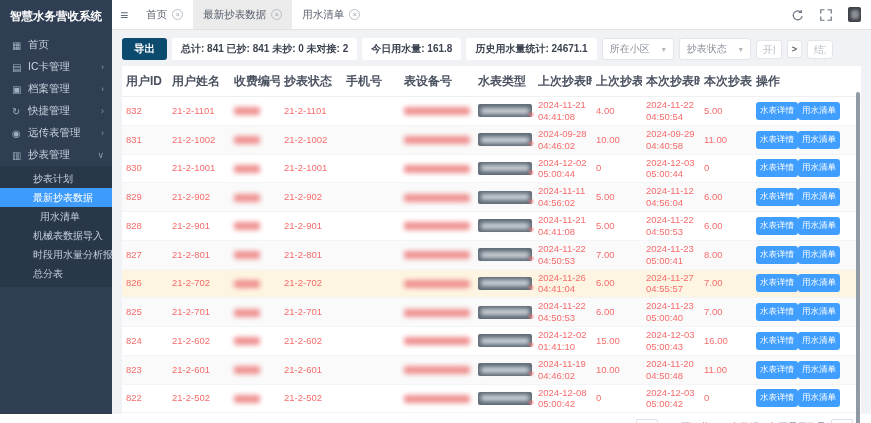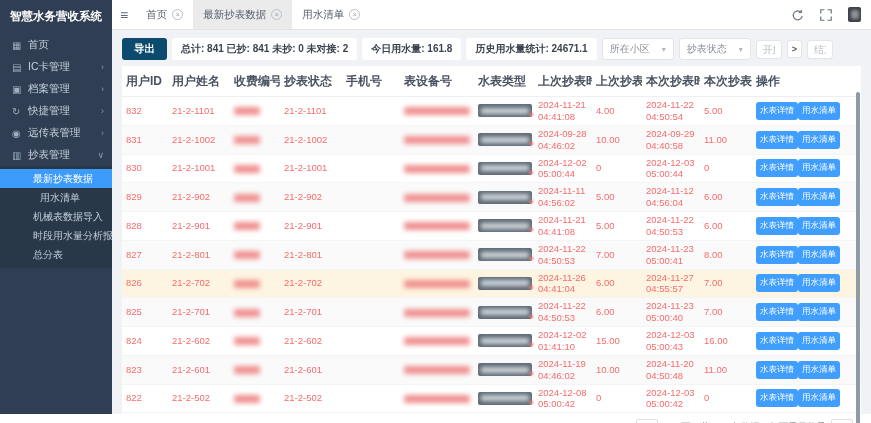--- a/index.html
+++ b/index.html
@@ -114,20 +114,21 @@
           <span class="ic">◉</span>
           <span class="lb">远传表管理</span>
           <span class="ar">›</span>
         </div>
         <div class="sb-item">
           <span class="ic">▥</span>
           <span class="lb">抄表管理</span>
           <span class="ar">∨</span>
         </div>
         <div class="sb-sub-wrap">
+          <div class="sb-sub">抄表计划</div>
           <div class="sb-sub active">最新抄表数据</div>
           <div class="sb-sub indent">用水清单</div>
           <div class="sb-sub">机械表数据导入</div>
           <div class="sb-sub">时段用水量分析报表</div>
           <div class="sb-sub">总分表</div>
         </div>
       </nav>
   </aside>
 
   <main class="main">

